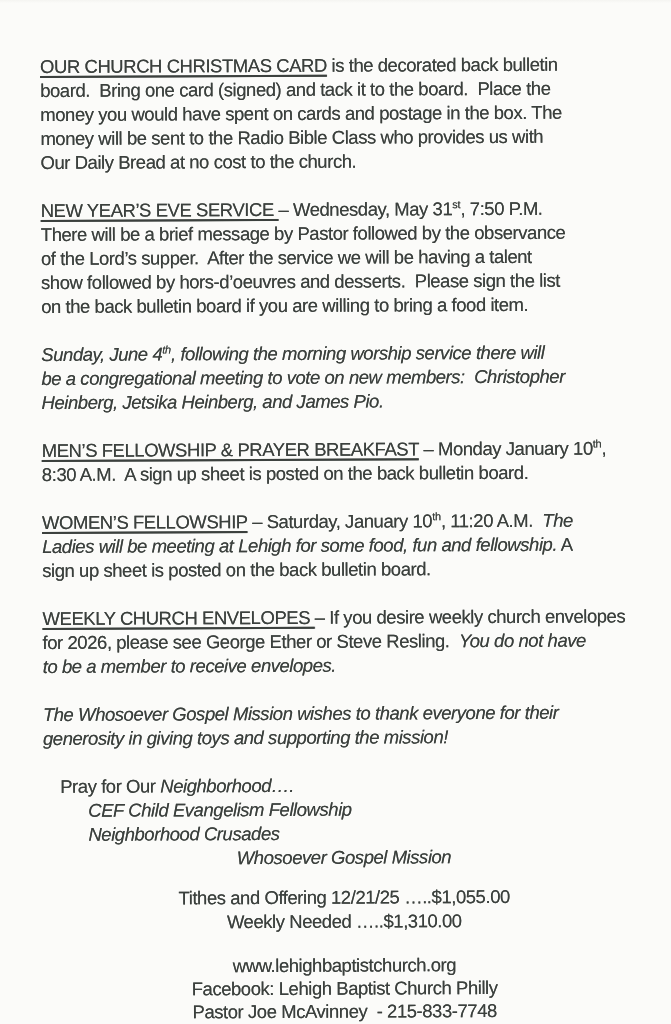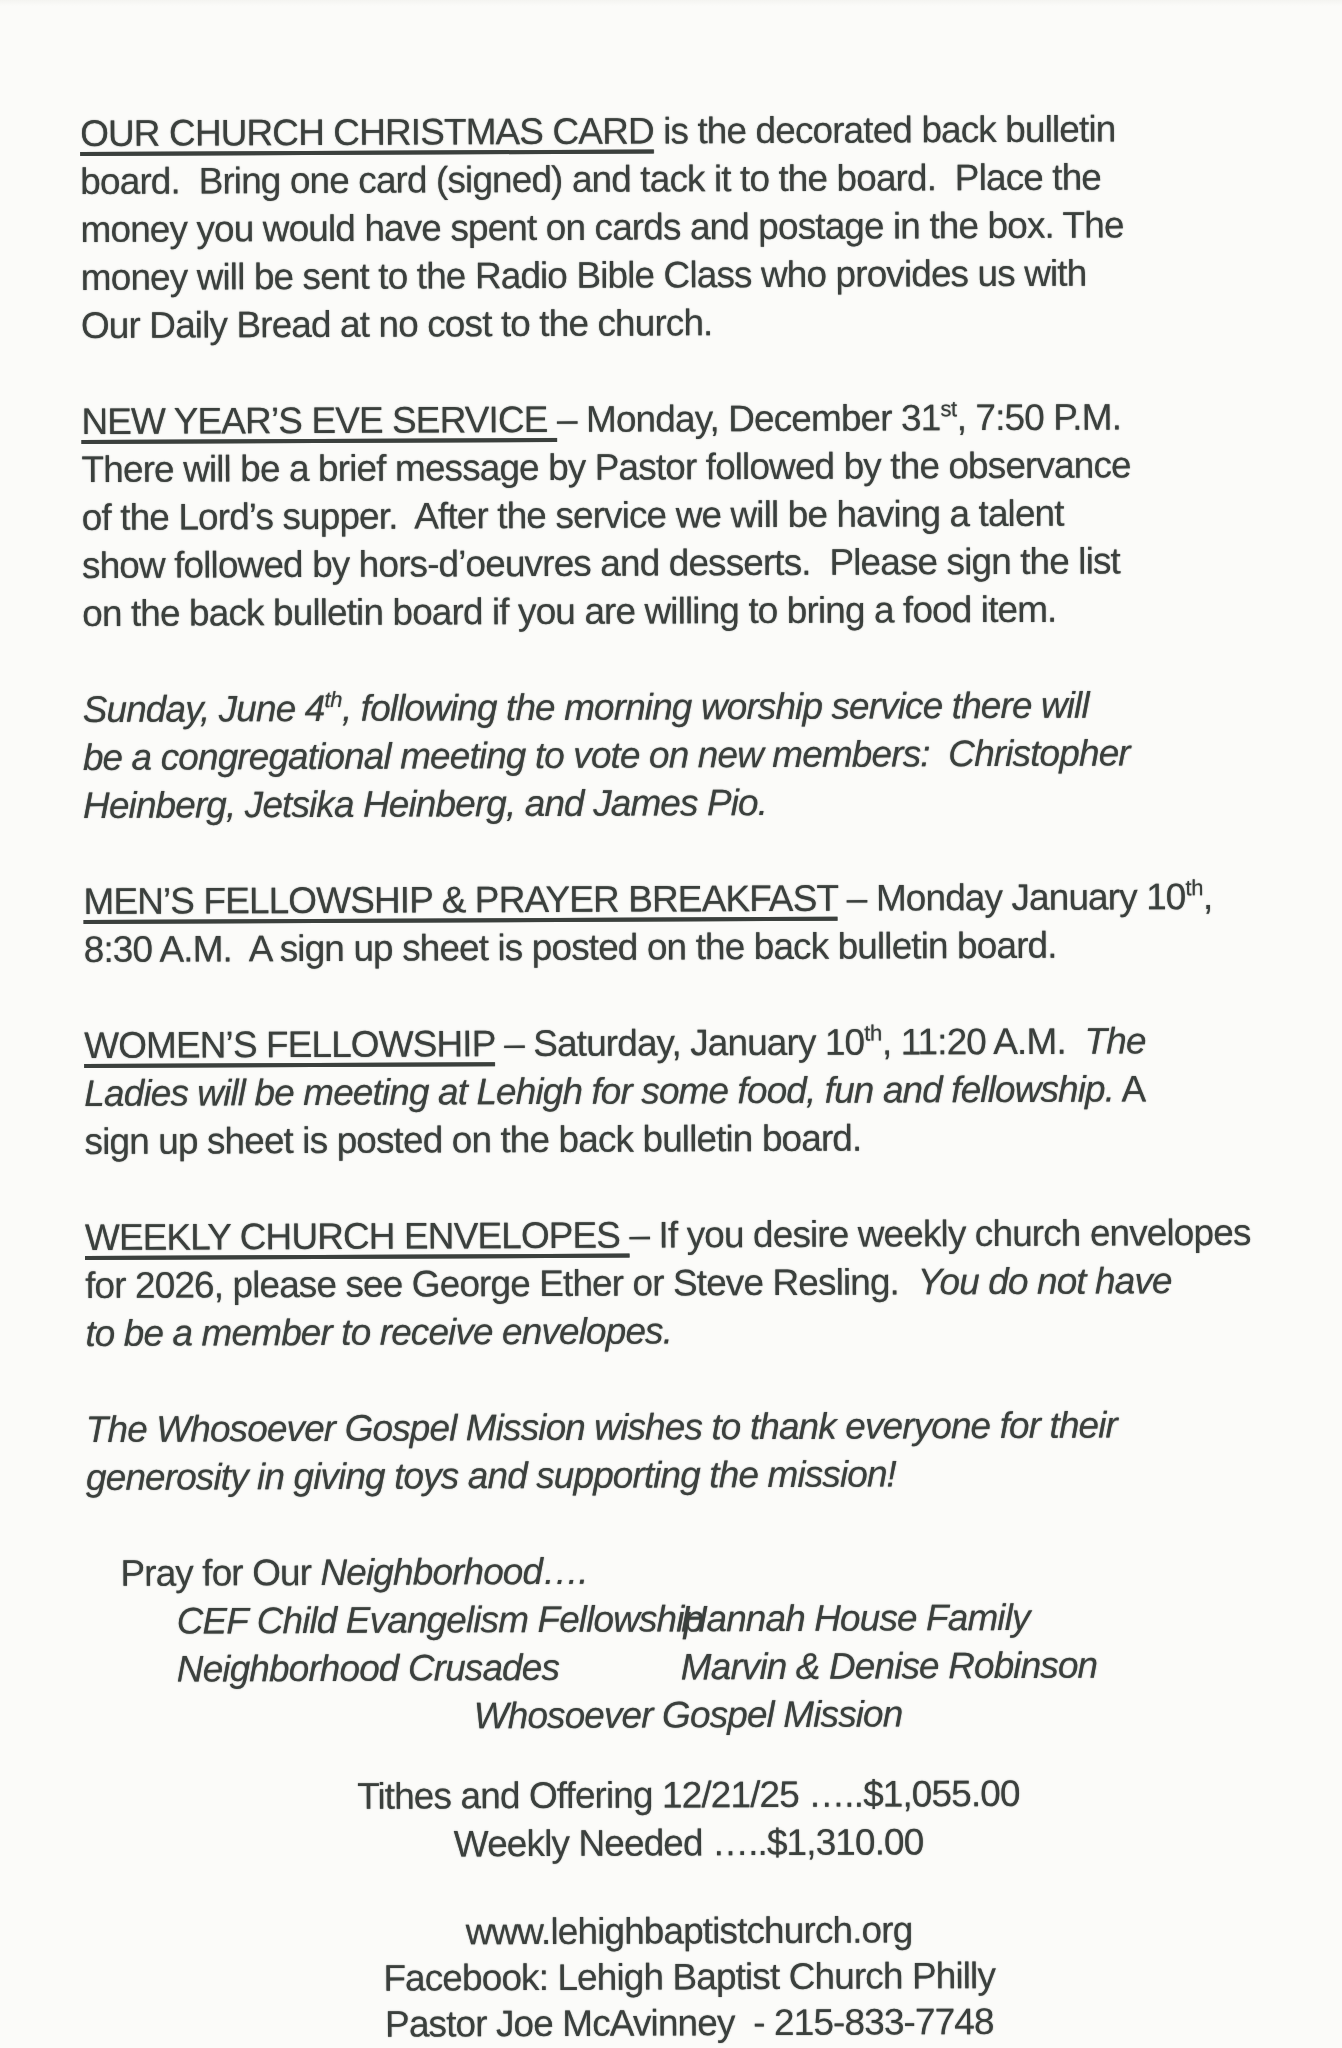--- a/index.html
+++ b/index.html
@@ -69,21 +69,21 @@
 
     <section id="doc-paragraphs">
         <p class="para">
           <span class="line"><span class="s-u">OUR CHURCH CHRISTMAS CARD</span><span class="s-n"> is the decorated back bulletin</span></span>
           <span class="line"><span class="s-n">board.  Bring one card (signed) and tack it to the board.  Place the</span></span>
           <span class="line"><span class="s-n">money you would have spent on cards and postage in the box. The</span></span>
           <span class="line"><span class="s-n">money will be sent to the Radio Bible Class who provides us with</span></span>
           <span class="line"><span class="s-n">Our Daily Bread at no cost to the church.</span></span>
         </p>
         <p class="para">
-          <span class="line"><span class="s-u">NEW YEAR’S EVE SERVICE </span><span class="s-n">– Monday, December 31</span><span class="s-sup">st</span><span class="s-n">, 7:50 P.M.</span></span>
+          <span class="line"><span class="s-u">NEW YEAR’S EVE SERVICE </span><span class="s-n">– Wednesday, May 31</span><span class="s-sup">st</span><span class="s-n">, 7:50 P.M.</span></span>
           <span class="line"><span class="s-n">There will be a brief message by Pastor followed by the observance</span></span>
           <span class="line"><span class="s-n">of the Lord’s supper.  After the service we will be having a talent</span></span>
           <span class="line"><span class="s-n">show followed by hors-d’oeuvres and desserts.  Please sign the list</span></span>
           <span class="line"><span class="s-n">on the back bulletin board if you are willing to bring a food item.</span></span>
         </p>
         <p class="para">
           <span class="line"><span class="s-i">Sunday, June 4</span><span class="s-isup">th</span><span class="s-i">, following the morning worship service there will</span></span>
           <span class="line"><span class="s-i">be a congregational meeting to vote on new members:  Christopher</span></span>
           <span class="line"><span class="s-i">Heinberg, Jetsika Heinberg, and James Pio.</span></span>
         </p>
@@ -104,25 +104,23 @@
         <p class="para">
           <span class="line"><span class="s-i">The Whosoever Gospel Mission wishes to thank everyone for their</span></span>
           <span class="line"><span class="s-i">generosity in giving toys and supporting the mission!</span></span>
         </p>
       </section>
 
     <section class="missionaries">
       <div class="m-heading"><span class="s-n">Pray for Our </span><span class="s-i">Neighborhood….</span></div>
       <div class="m-row">
         <span class="m-left">CEF Child Evangelism Fellowship</span>
-        <span class="m-right">Hannah House Family</span>
       </div>
       <div class="m-row">
         <span class="m-left">Neighborhood Crusades</span>
-        <span class="m-right">Marvin &amp; Denise Robinson</span>
       </div>
       <div class="m-center">Whosoever Gospel Mission</div>
     </section>
 
     <section class="offerings">
       <div class="center-line">Tithes and Offering 12/21/25 …..$1,055.00</div>
       <div class="center-line">Weekly Needed …..$1,310.00</div>
     </section>
 
     <section class="footer-block">

